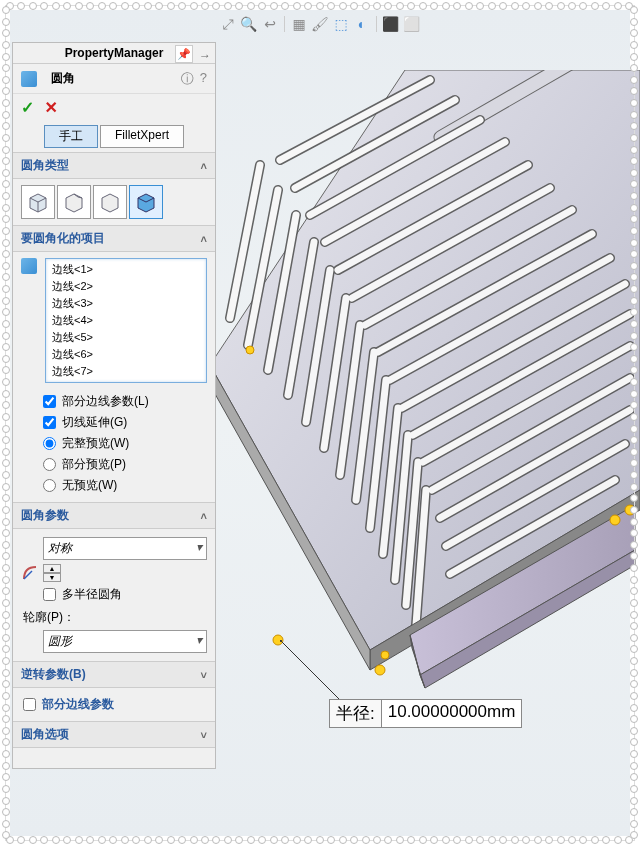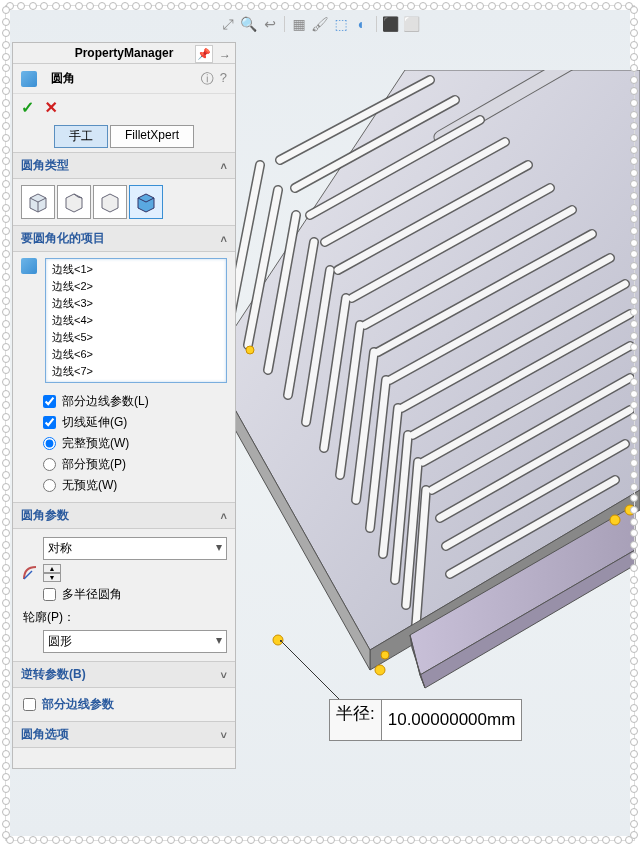--- a/index.html
+++ b/index.html
@@ -16,21 +16,21 @@
   .dot { width: 8px; height: 8px; border-radius: 50%; background: #fff; border: 1px solid #bbb; }
   
   .toolbar-top { position: absolute; top: 15px; left: 50%; transform: translateX(-50%); display: flex; gap: 3px; align-items: center; z-index: 10; }
   .tb-icon { width: 18px; height: 18px; display: flex; align-items: center; justify-content: center; color: #888; font-size: 14px; cursor: pointer; }
   .tb-sep { width: 1px; height: 16px; background: #ccc; margin: 0 2px; }
   .tb-icon.blue { color: #4a90d9; }
 
   .viewport-bg { position: absolute; inset: 10px; background: linear-gradient(180deg, #e8edf1 0%, #eef2f4 50%, #e8edf1 100%); z-index: 1; }
   .model-svg { position: absolute; top: 70px; left: 120px; width: 520px; height: 650px; z-index: 2; }
 
-  .panel { position: absolute; top: 42px; left: 12px; width: 224px; background: #f0f0f0; border: 1px solid #bcbcbc; z-index: 20; font-size: 12px; }
+  .panel { position: absolute; top: 42px; left: 12px; width: 204px; background: #f0f0f0; border: 1px solid #bcbcbc; z-index: 20; font-size: 12px; }
   .panel-title { background: #f0f0f0; border-bottom: 1px solid #ccc; padding: 3px 6px; display: flex; align-items: center; justify-content: center; font-weight: bold; position: relative; }
   .pin-icon { position: absolute; right: 22px; top: 2px; width: 18px; height: 18px; font-size: 11px; color: #666; display:flex; align-items:center; justify-content:center; border:1px solid #ccc; background:#fff;}
   .arrow-icon { position: absolute; right: 4px; top: 4px; color: #666; font-size: 12px; }
 
   .feature-header { padding: 6px 8px; display: flex; align-items: center; gap: 14px; border-bottom: 1px solid #ddd; position: relative; }
   .feature-header .help { position: absolute; right: 8px; display: flex; gap: 6px; color: #888; font-size: 13px; }
   .cube-icon { width: 16px; height: 16px; background: linear-gradient(135deg, #6db5e8, #3a8fd4); border-radius: 2px; display:inline-block;}
 
   .ok-cancel { padding: 4px 8px; display: flex; gap: 10px; font-size: 16px; }
   .ok { color: #1a9e1a; font-weight: bold; cursor: pointer; }
@@ -50,30 +50,30 @@
   .cube3d { width: 24px; height: 24px; }
 
   .sel-row { display: flex; gap: 6px; }
   .sel-icon { width: 18px; flex: none; }
   .sel-list { flex: 1; background: #fff; border: 1px solid #7aaede; padding: 2px; min-height: 110px; box-shadow: inset 0 0 3px rgba(122,174,222,.5); }
   .sel-list div { padding: 1px 4px; font-size: 11px; }
 
   .chk-row, .rad-row { display: flex; align-items: center; gap: 6px; padding: 2px 0 2px 22px; font-size: 12px; }
   .chk-row input, .rad-row input { margin: 0; }
 
-  .param-row { display: flex; align-items: center; gap: 4px; padding: 2px 0; }
+  .param-row { display: flex; align-items: center; gap: 4px; padding: 2px 0; font-style: italic; }
   .select, .numbox { flex: 1; background: #fff; border: 1px solid #999; padding: 2px 4px; font-size: 12px; position: relative; }
   .select::after { content: "▾"; position: absolute; right: 4px; color: #555; }
   .spinner { width: 18px; display: flex; flex-direction: column; }
   .spinner div { height: 9px; border: 1px solid #999; background: #f0f0f0; font-size: 7px; line-height: 7px; text-align: center; cursor: pointer; }
   .rad-icon { width: 18px; height: 18px; display: inline-flex; align-items: center; justify-content: center; }
 
   .callout { position: absolute; left: 329px; top: 699px; z-index: 15; display: flex; font-size: 17px; background: #fff; border: 1px solid #888; }
   .callout .lbl { padding: 2px 6px; border-right: 1px solid #888; background: #f8f8f8; }
-  .callout .val { padding: 10px 6px; }
+  .callout .val { padding: 2px 6px; }
   .callout-line { position: absolute; left: 280px; top: 640px; width: 90px; height: 65px; z-index: 14; }
 
   .watermark { position: absolute; left: 30px; top: 375px; width: 110px; height: 110px; border: 3px solid rgba(217,83,79,.25); border-radius: 50%; z-index: 8; display: flex; flex-direction: column; align-items: center; justify-content: center; color: rgba(217,83,79,.28); font-weight: bold; pointer-events: none; }
 </style>
 </head>
 <body>
 
 <div class="viewport-bg"></div>
 
 <div class="toolbar-top">

